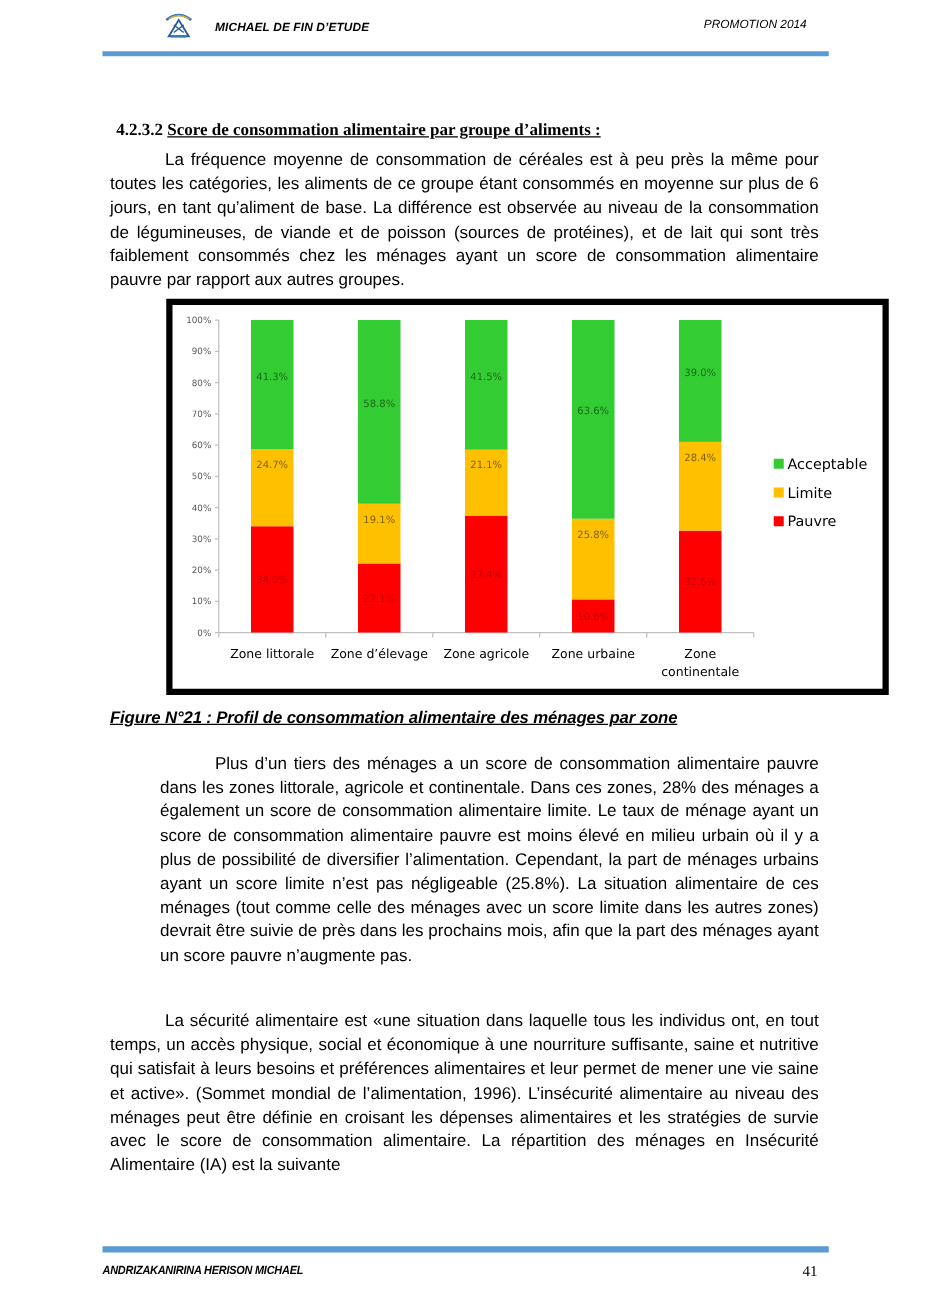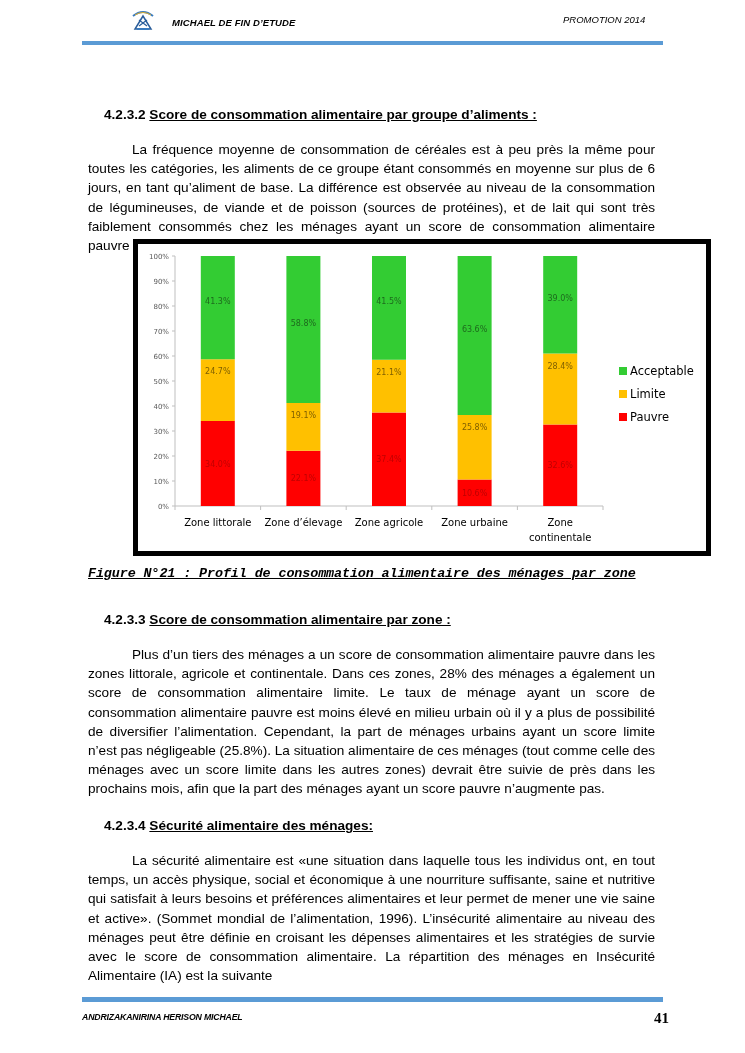--- a/index.html
+++ b/index.html
@@ -3,30 +3,30 @@
 <meta charset="utf-8">
 <style>
   html, body { margin: 0; padding: 0; background: #ffffff; }
   body { width: 745px; height: 1053px; position: relative; overflow: hidden; font-family: "Liberation Sans", sans-serif; color: #000; }
   .header-logo { position: absolute; left: 130px; top: 9px; width: 26px; height: 22px; }
   .header-left { position: absolute; left: 172px; top: 17px; font-family: "Liberation Sans", sans-serif; font-style: italic; font-weight: bold; font-size: 9.5px; letter-spacing: 0.1px; }
   .header-right { position: absolute; left: 563px; top: 14px; font-family: "Liberation Sans", sans-serif; font-style: italic; font-weight: normal; font-size: 9.5px; }
   .rule-top { position: absolute; left: 82px; top: 41px; width: 581px; height: 4px; background: #5b9bd5; }
   .rule-bottom { position: absolute; left: 82px; top: 997px; width: 581px; height: 5px; background: #5b9bd5; }
   .footer-left { position: absolute; left: 82px; top: 1011px; font-family: "Liberation Sans", sans-serif; font-style: italic; font-weight: bold; font-size: 9.5px; letter-spacing: -0.2px; transform: scaleX(0.92); transform-origin: left; }
-  .footer-right { position: absolute; left: 642px; top: 1010px; font-family: "Liberation Serif", serif; font-weight: bold; font-size: 15px; margin-left: 12px; }
+  .footer-right { position: absolute; left: 642px; top: 1010px; font-family: "Liberation Serif", serif; font-weight: normal; font-size: 12px; }
   .content { position: absolute; left: 88px; width: 567px; font-size: 13.6px; line-height: 19.2px; }
-  h3 { margin: 16px; font-size: 13.6px; font-weight: bold; line-height: 19px; }
+  h3 { margin: 5px; font-size: 13.6px; font-weight: bold; line-height: 19px; font-family: Liberation Serif, serif; }
   h3 u { text-decoration: underline; }
   p.body { margin: 0; text-align: justify; text-indent: 44px; }
   .sec1 { top: 89px; }
   .sec1 p { margin-top: 0; }
-  .caption { position: absolute; left: 88px; top: 566px; font-family: Liberation Mono, monospace; font-style: italic; font-weight: bold; font-size: 13.4px; text-decoration: underline; letter-spacing: -0.1px; }
+  .caption { position: absolute; left: 88px; top: 566px; font-family: Liberation Sans, sans-serif; font-style: italic; font-weight: bold; font-size: 13.4px; text-decoration: underline; letter-spacing: -0.1px; }
   .sec2 { top: 594px; }
-  .sec2 p { margin-top: 7px; }
+  .sec2 p { margin-top: 7px; margin-left: 40px; }
   .sec3 { top: 800px; }
   .sec3 p { margin-top: 7px; }
   .chart-frame { position: absolute; left: 133px; top: 239px; width: 568px; height: 307px; border: 5px solid #000; background: #fff; }
   .chart-frame svg { position: absolute; left: 0; top: 0; }
   .tick-label { font-family: "DejaVu Sans", sans-serif; font-size: 7px; fill: #595959; }
   .cat-label { font-family: "DejaVu Sans", sans-serif; font-size: 10px; fill: #000; }
   .data-label { font-family: "DejaVu Sans", sans-serif; font-size: 8px; }
   .legend-label { font-family: "DejaVu Sans", sans-serif; font-size: 11.5px; fill: #000; }
 </style>
 </head>
@@ -132,24 +132,22 @@
         <text x="492" y="154" class="legend-label">Limite</text>
         <rect x="481" y="169" width="8" height="8" fill="#ff0000"></rect>
         <text x="492" y="177" class="legend-label">Pauvre</text>
       </g>
   </svg>
 </div>
 
 <div class="caption">Figure N°21 : Profil de consommation alimentaire des ménages par zone</div>
 
 <div class="content sec2">
-  <h3><span>4.2.3.3</span> <u>Score de consommation alimentaire par zone :</u></h3>
   <p class="body">Plus d’un tiers des ménages a un score de consommation alimentaire pauvre dans les zones littorale, agricole et continentale. Dans ces zones, 28% des ménages a également un score de consommation alimentaire limite. Le taux de ménage ayant un score de consommation alimentaire pauvre est moins élevé en milieu urbain où il y a plus de possibilité de diversifier l’alimentation. Cependant, la part de ménages urbains ayant un score limite n’est pas négligeable (25.8%). La situation alimentaire de ces ménages (tout comme celle des ménages avec un score limite dans les autres zones) devrait être suivie de près dans les prochains mois, afin que la part des ménages ayant un score pauvre n’augmente pas.</p>
 </div>
 
 <div class="content sec3">
-  <h3><span>4.2.3.4</span> <u>Sécurité alimentaire des ménages:</u></h3>
   <p class="body">La sécurité alimentaire est «une situation dans laquelle tous les individus ont, en tout temps, un accès physique, social et économique à une nourriture suffisante, saine et nutritive qui satisfait à leurs besoins et préférences alimentaires et leur permet de mener une vie saine et active». (Sommet mondial de l’alimentation, 1996). L’insécurité alimentaire au niveau des ménages peut être définie en croisant les dépenses alimentaires et les stratégies de survie avec le score de consommation alimentaire. La répartition des ménages en Insécurité Alimentaire (IA) est la suivante</p>
 </div>
 
 <div class="rule-bottom"></div>
 <div class="footer-left">ANDRIZAKANIRINA HERISON MICHAEL</div>
 <div class="footer-right">41</div>
 
 </body></html>

